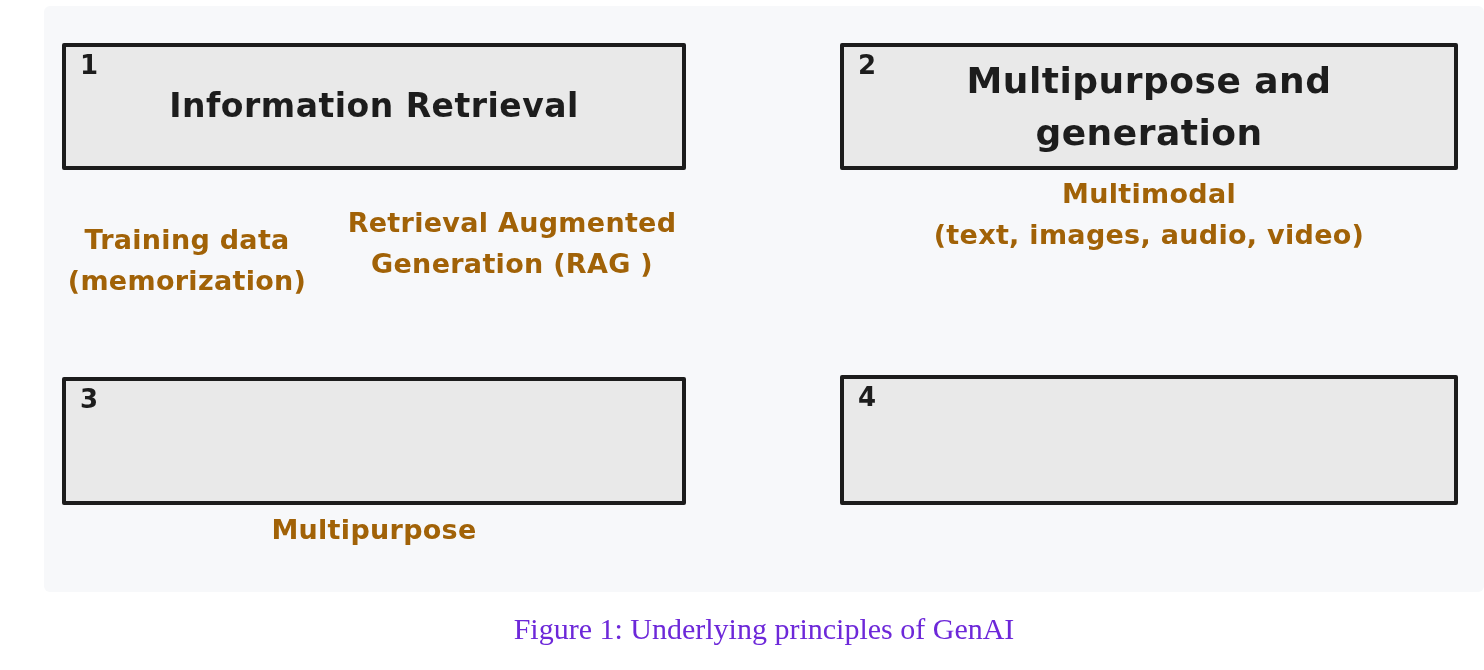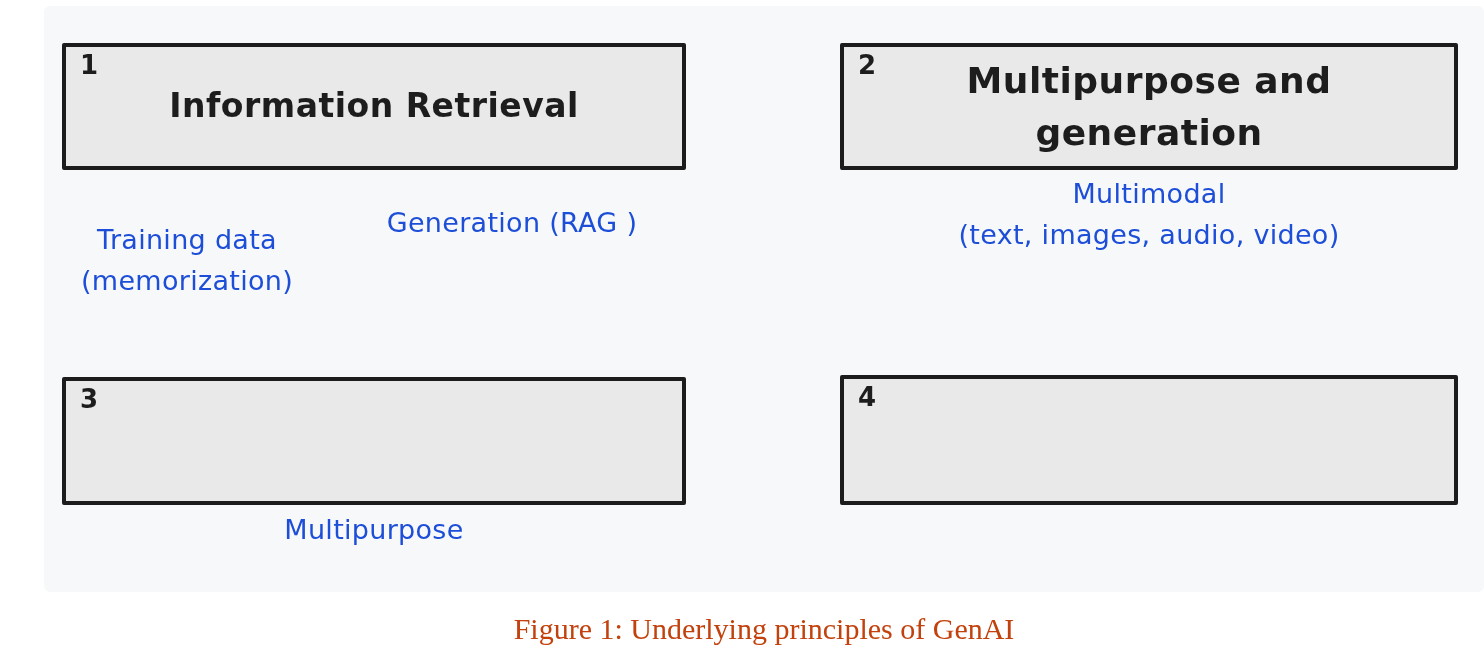--- a/index.html
+++ b/index.html
@@ -53,59 +53,60 @@
   #box-1 { left: 62px;  top: 43px;  width: 624px; height: 127px; }
   #box-2 { left: 840px; top: 43px;  width: 618px; height: 127px; }
   #box-3 { left: 62px;  top: 377px; width: 624px; height: 128px; }
   #box-4 { left: 840px; top: 375px; width: 618px; height: 130px;
            align-items: flex-start; padding-top: 12px; }
   #box-2 .title { max-width: 520px; font-size: 36px; }
 
   .foot {
     position: absolute;
     text-align: center;
-    font-weight: 400;
-    color: #1d4ed8;
+    font-weight: 700;
+    color: #a16207;
     font-size: 27px;
     line-height: 1.5;
     letter-spacing: 0.3px;
   }
   #foot-box1-a { left: 62px;  top: 220px; width: 250px; }
   #foot-box1-b { left: 347px; top: 203px; width: 330px; }
   #foot-box2   { left: 840px; top: 174px; width: 618px; }
   #foot-box3   { left: 62px;  top: 510px; width: 624px; }
   #foot-box4   { left: 840px; top: 510px; width: 618px; }
 
   .caption {
     position: absolute;
     left: 44px;
     top: 612px;
     width: 1440px;
     text-align: center;
     font-family: "Liberation Serif", serif;
     font-size: 30px;
-    color: #c2410c;
+    color: #6d28d9;
   }
 </style>
 </head>
 <body>
 
 <div class="page">
 
   <div class="canvas"></div>
 
   <div class="box" id="box-1">
     <span class="num">1</span>
     <span class="title">Information Retrieval</span>
   </div>
   <div class="foot" id="foot-box1-a">
     <div>Training data</div>
     <div>(memorization)</div>
   </div>
   <div class="foot" id="foot-box1-b">
+    <div>Retrieval Augmented</div>
     <div>Generation (RAG )</div>
   </div>
 
   <div class="box" id="box-2">
     <span class="num">2</span>
     <span class="title">Multipurpose and generation</span>
   </div>
   <div class="foot" id="foot-box2">
     <div>Multimodal</div>
     <div>(text, images, audio, video)</div>

